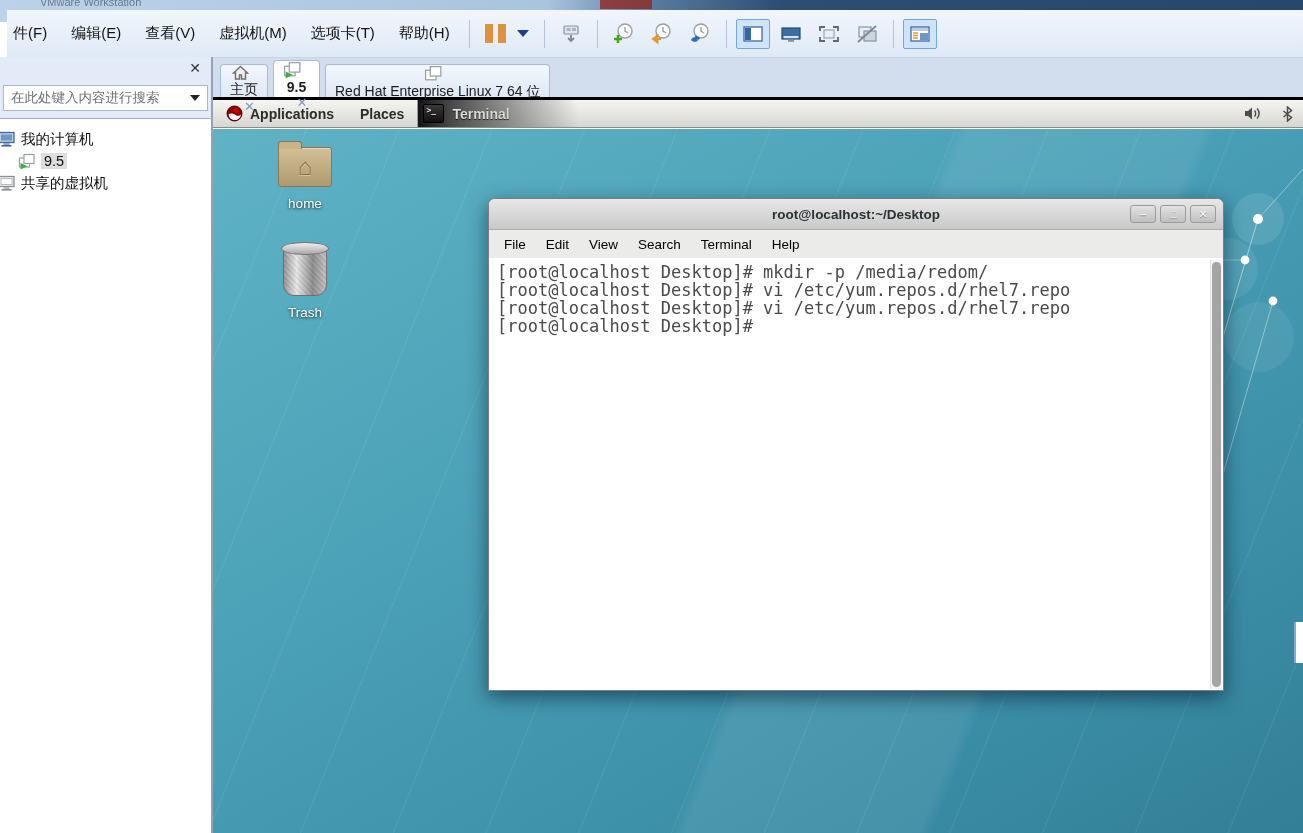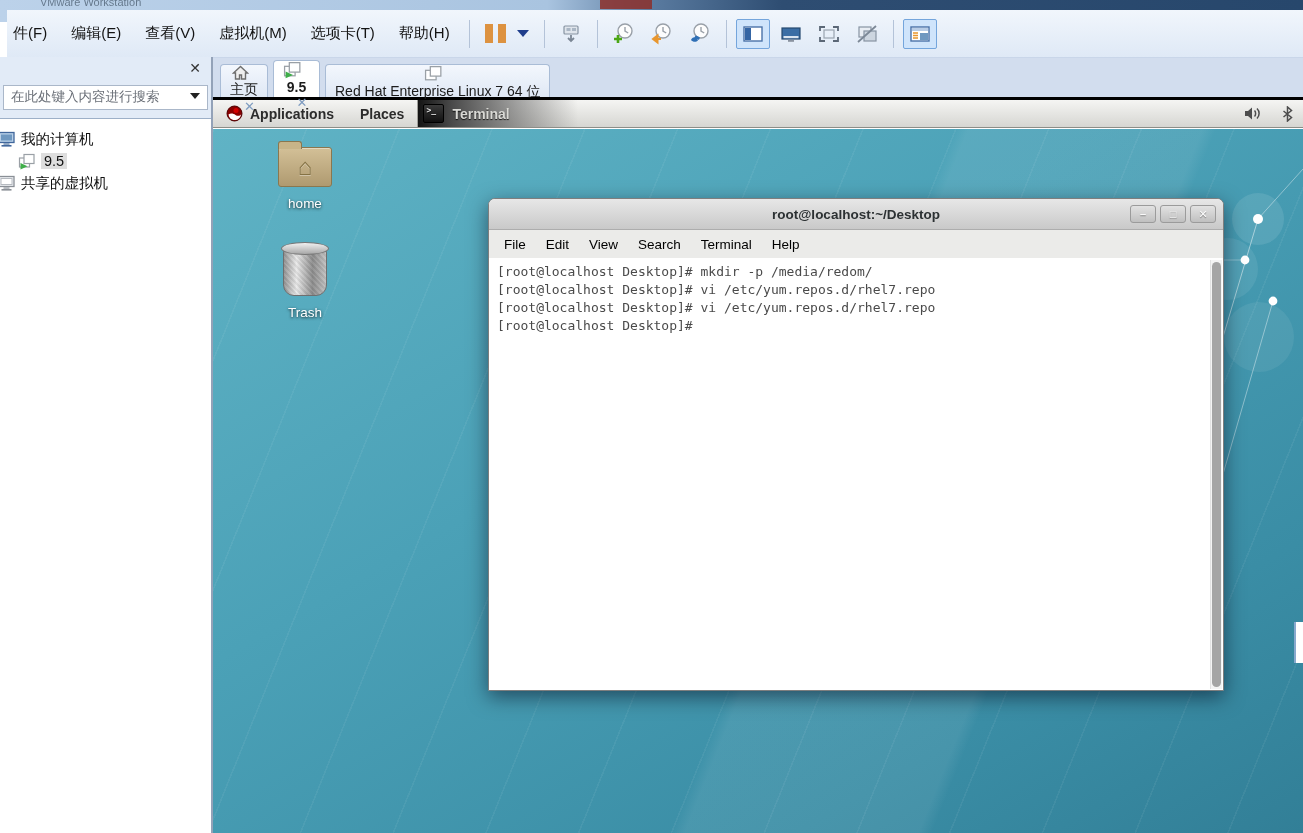--- a/index.html
+++ b/index.html
@@ -22,21 +22,21 @@
   .pause-bars { display:flex; gap:5px; }
   .pause-bars i { display:block; width:8px; height:19px; background:#dd9240; }
   .dd-arrow { width:0; height:0; border:6px solid transparent; border-top:7px solid #1f3e8c; margin-left:11px; margin-top:6px;}
   .tb-icon { width:34px; height:30px; display:flex; align-items:center; justify-content:center; margin:0 2px; border:1px solid transparent; border-radius:2px;}
   .tb-icon.active { background:#cfe4fb; border-color:#74a5dc; }
 
   
   .sidebar { position:absolute; left:0; top:57px; width:211px; bottom:0; background:#e2ebf7; }
   .sb-head { height:25px; position:relative; }
   .sb-close { position:absolute; right:7px; top:3px; font-size:14px; font-weight:bold; color:#333; line-height:16px; padding:0 3px; cursor:default;}
-  .sb-search { margin:3px 3px 5px 3px; height:25px; background:#fff; border:1px solid #aab7c9; display:flex; align-items:flex-start; padding:2px 7px; }
+  .sb-search { margin:3px 3px 5px 3px; height:25px; background:#fff; border:1px solid #aab7c9; display:flex; align-items:center; padding:12px 7px; }
   .sb-search .ph { color:#6a6f77; font-size:13.5px; flex:1; white-space:nowrap; overflow:hidden;}
   .sb-search .dd { width:0; height:0; border:5px solid transparent; border-top:6px solid #222; margin-top:5px;}
   .sb-tree { position:absolute; left:0; right:0; top:61px; bottom:0; background:#fff; border-top:1px solid #9db0c8; padding-top:9px; font-size:14.5px; color:#111;}
   .tree-item { display:flex; align-items:center; height:22px; white-space:nowrap; overflow:hidden; cursor:default;}
   .tree-item .ti-icon { flex:0 0 auto; margin-right:4px; margin-left:-2px;}
   .tree-item.lvl1 { padding-left:20px; }
   .tree-item.sel .ti-label { background:#dedede; padding:0 3px; }
   .vdivider { position:absolute; left:211px; top:57px; width:2px; bottom:0; background:#93a2b8; }
 
   
@@ -94,21 +94,21 @@
     border-radius:6px 6px 0 0; position:relative; display:flex; align-items:center; justify-content:center;
     font-weight:bold; font-size:13.5px; color:#2c3133; cursor:default;}
   .t-btns { position:absolute; right:7px; top:6px; display:flex; gap:4px; }
   .t-btn { width:26px; height:18px; border:1px solid #9b9b9b; border-radius:3px;
     background:linear-gradient(#e2e2e2,#c0c0c0); color:#fbfbfb; font-size:11px; line-height:16px;
     text-align:center; font-weight:bold; text-shadow:0 1px 1px rgba(0,0,0,.4); cursor:default;}
   .t-menubar { height:28px; background:#ebebe9; display:flex; align-items:center; padding-left:5px;
     font-size:13.5px; color:#000000; }
   .t-menubar span { padding:4px 10px; cursor:default; }
   .t-body { position:absolute; left:0; right:0; top:60px; bottom:0; background:#fff; overflow:hidden;
-    font-family:"DejaVu Sans Mono","Liberation Mono",monospace; font-size:13px; line-height:18px;
+    font-family:"DejaVu Sans Mono","Liberation Mono",monospace; font-size:17px; line-height:18px;
     color:#4a4a4a; padding:4px 18px 0 8px; }
   .t-line { white-space:pre; }
   .t-scroll { position:absolute; right:1px; top:61px; bottom:1px; width:12px; background:#f4f4f4; border-left:1px solid #e2e2e2;}
   .t-thumb { position:absolute; left:1px; right:1px; top:2px; bottom:2px; background:#a5a5a5; border-radius:6px;}
 
   .cutoff-box { position:absolute; right:0; top:565px; width:9px; height:41px; background:#fff; border-left:2px solid #87a9cd; }
 
   svg { display:block; }
 </style>
 </head>

